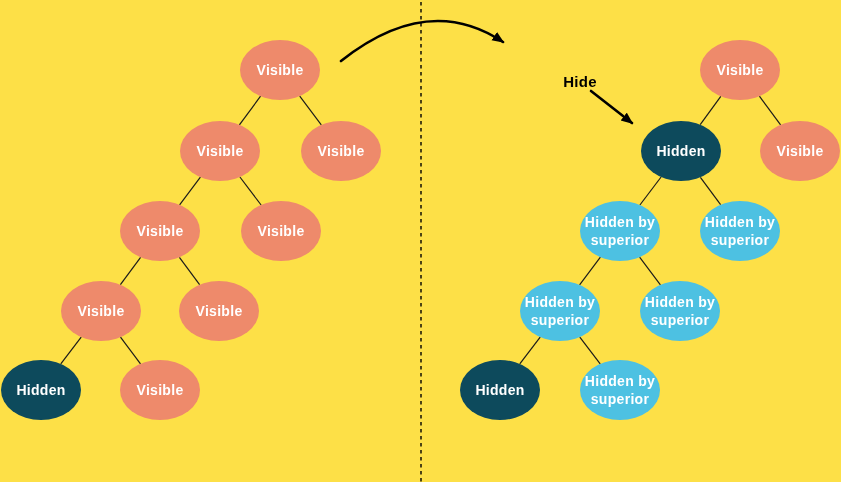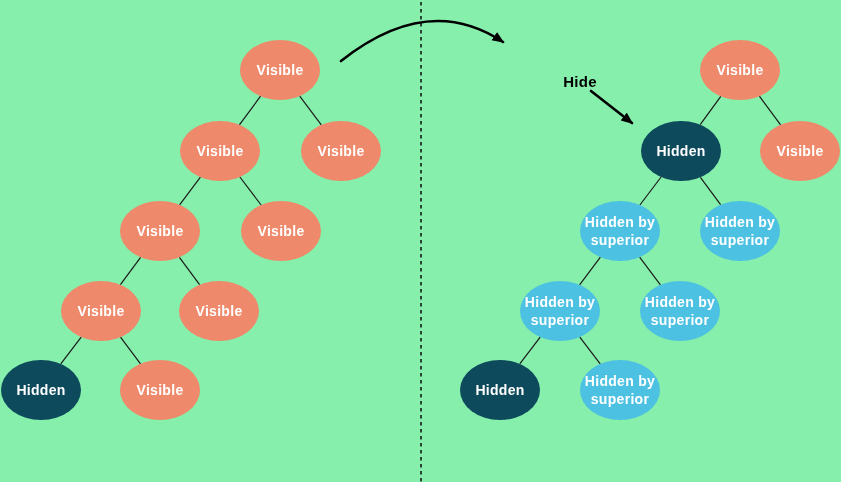--- a/index.html
+++ b/index.html
@@ -1,20 +1,20 @@
 <!DOCTYPE html>
 <html><head>
 <meta charset="utf-8">
 <style>
   html, body { margin: 0; padding: 0; background: #ffffff; }
   .canvas {
     position: relative;
     width: 841px;
     height: 482px;
-    background: #86efac;
+    background: #fde047;
     overflow: hidden;
     font-family: "Liberation Sans", sans-serif;
     text-align: center;
   }
   svg { display: block; }
   #divider {
     stroke: #000000;
     stroke-width: 1.4;
     stroke-dasharray: 3.5 3.5;
   }

